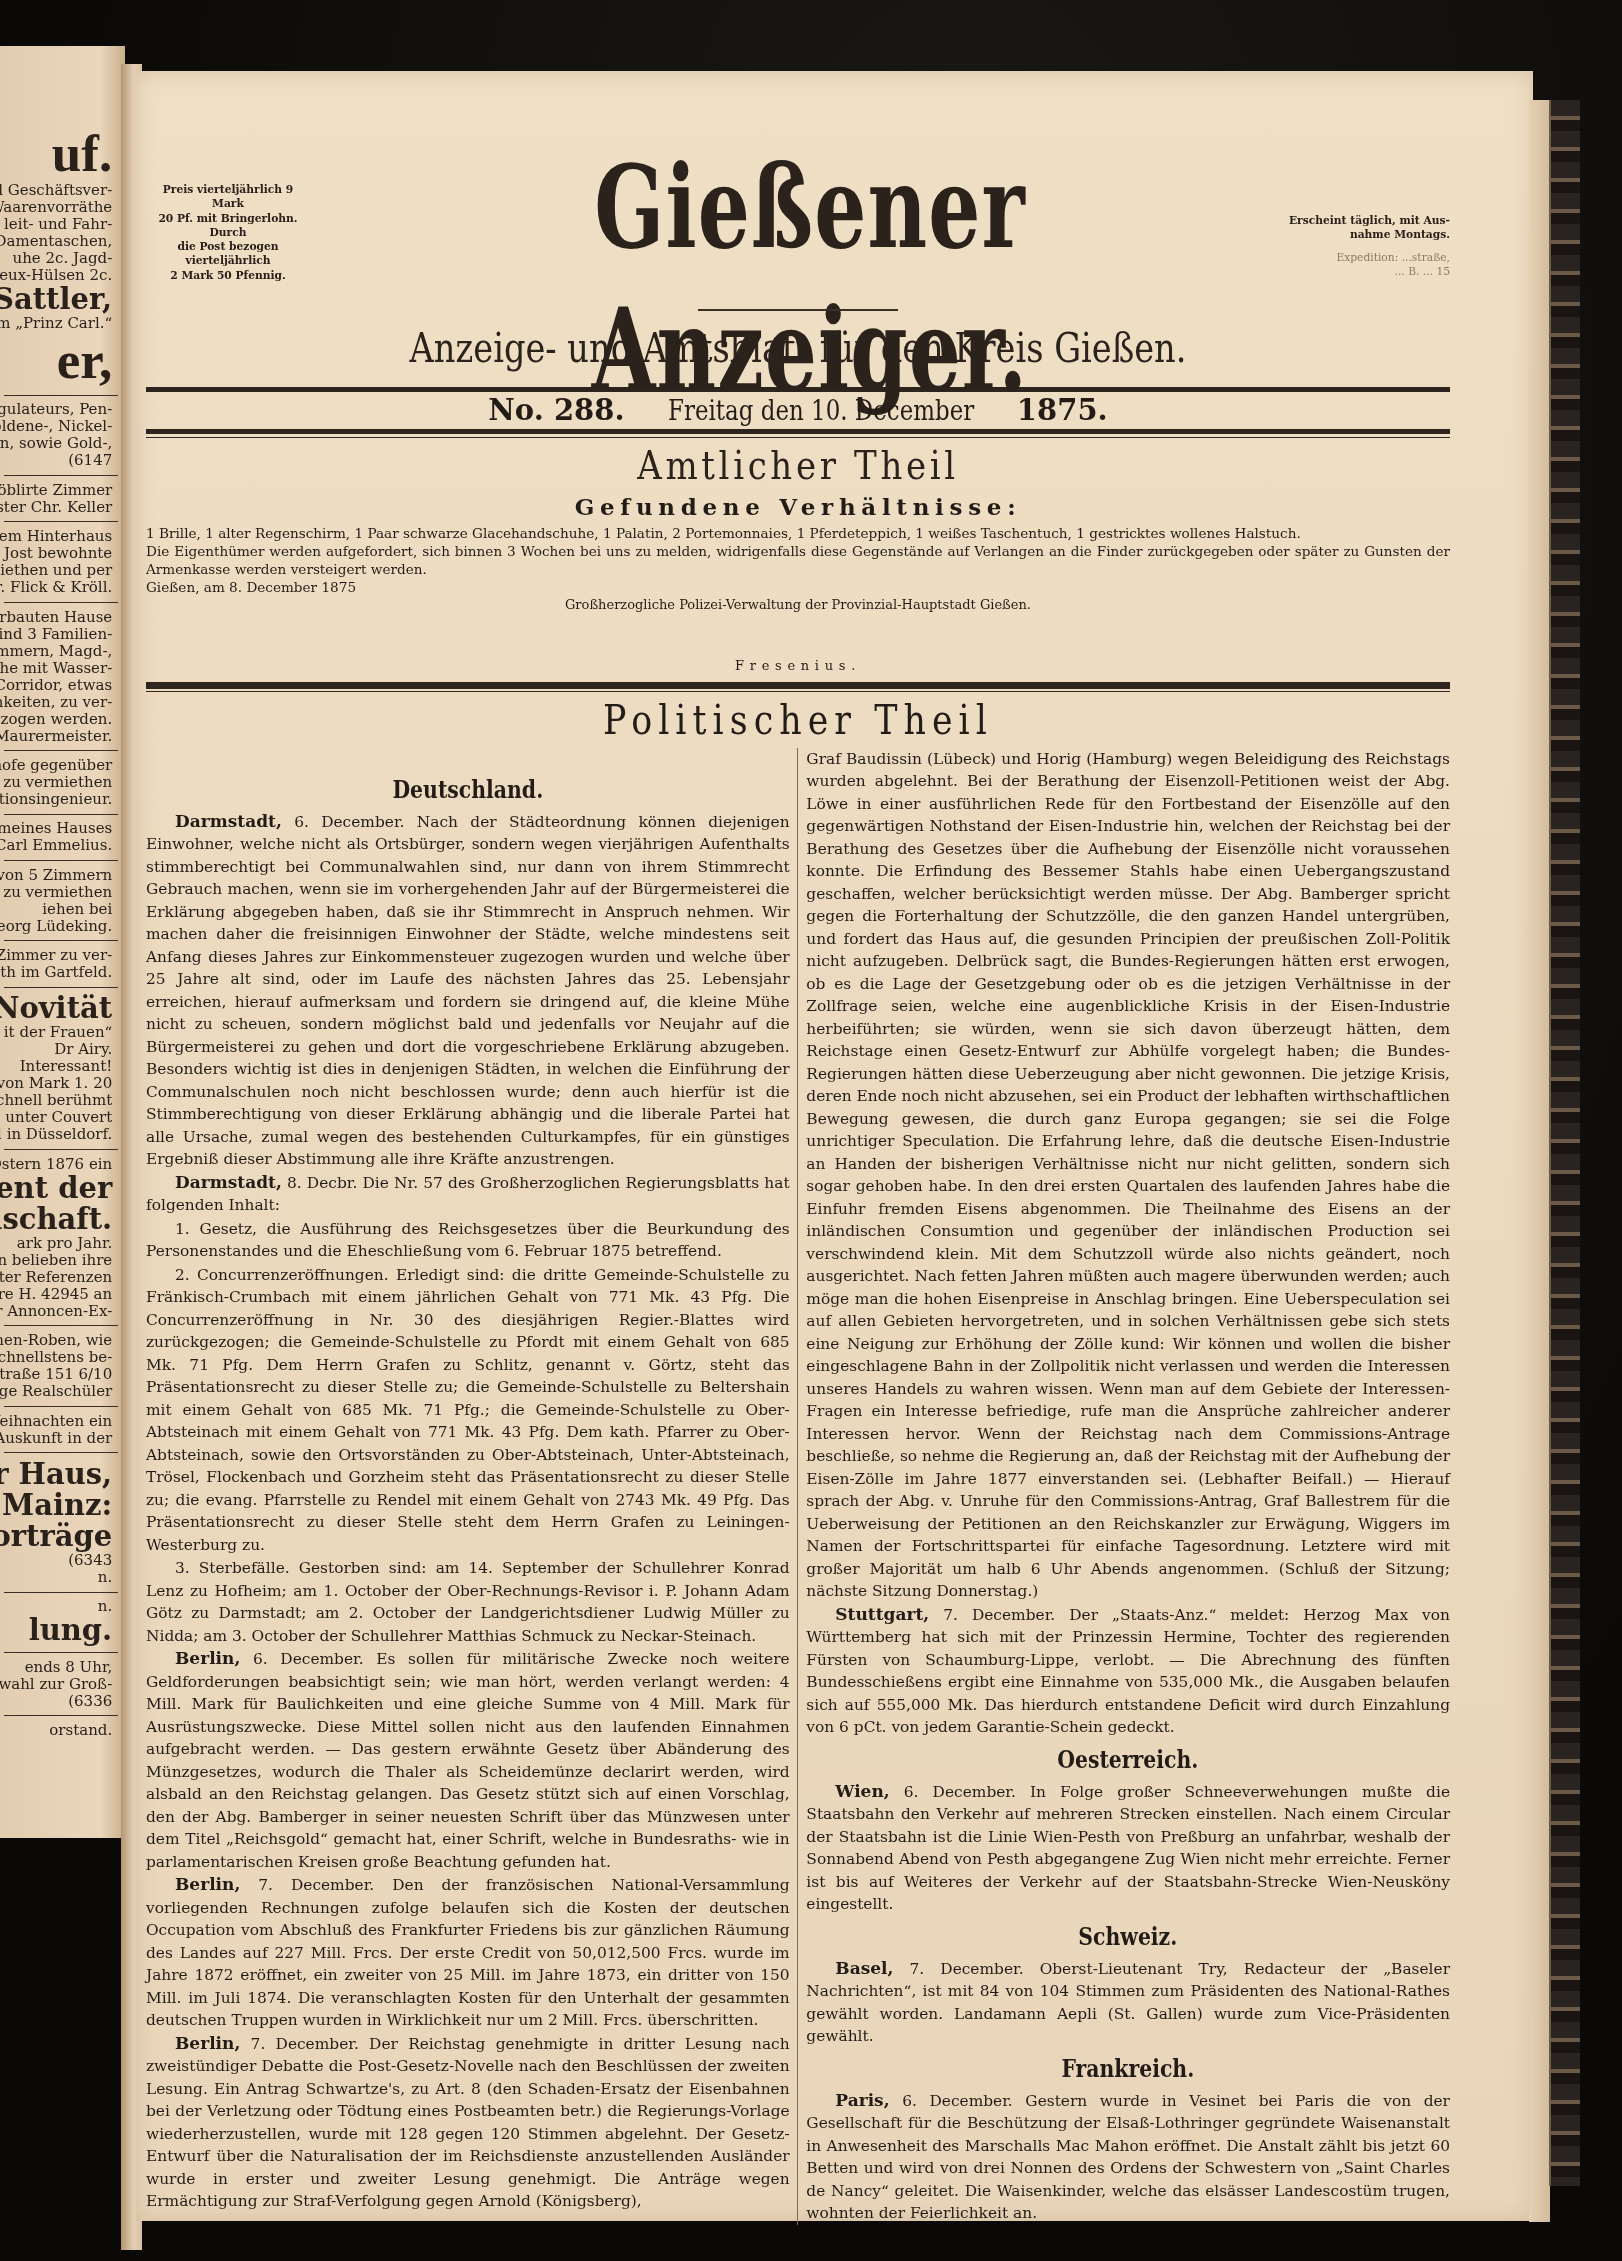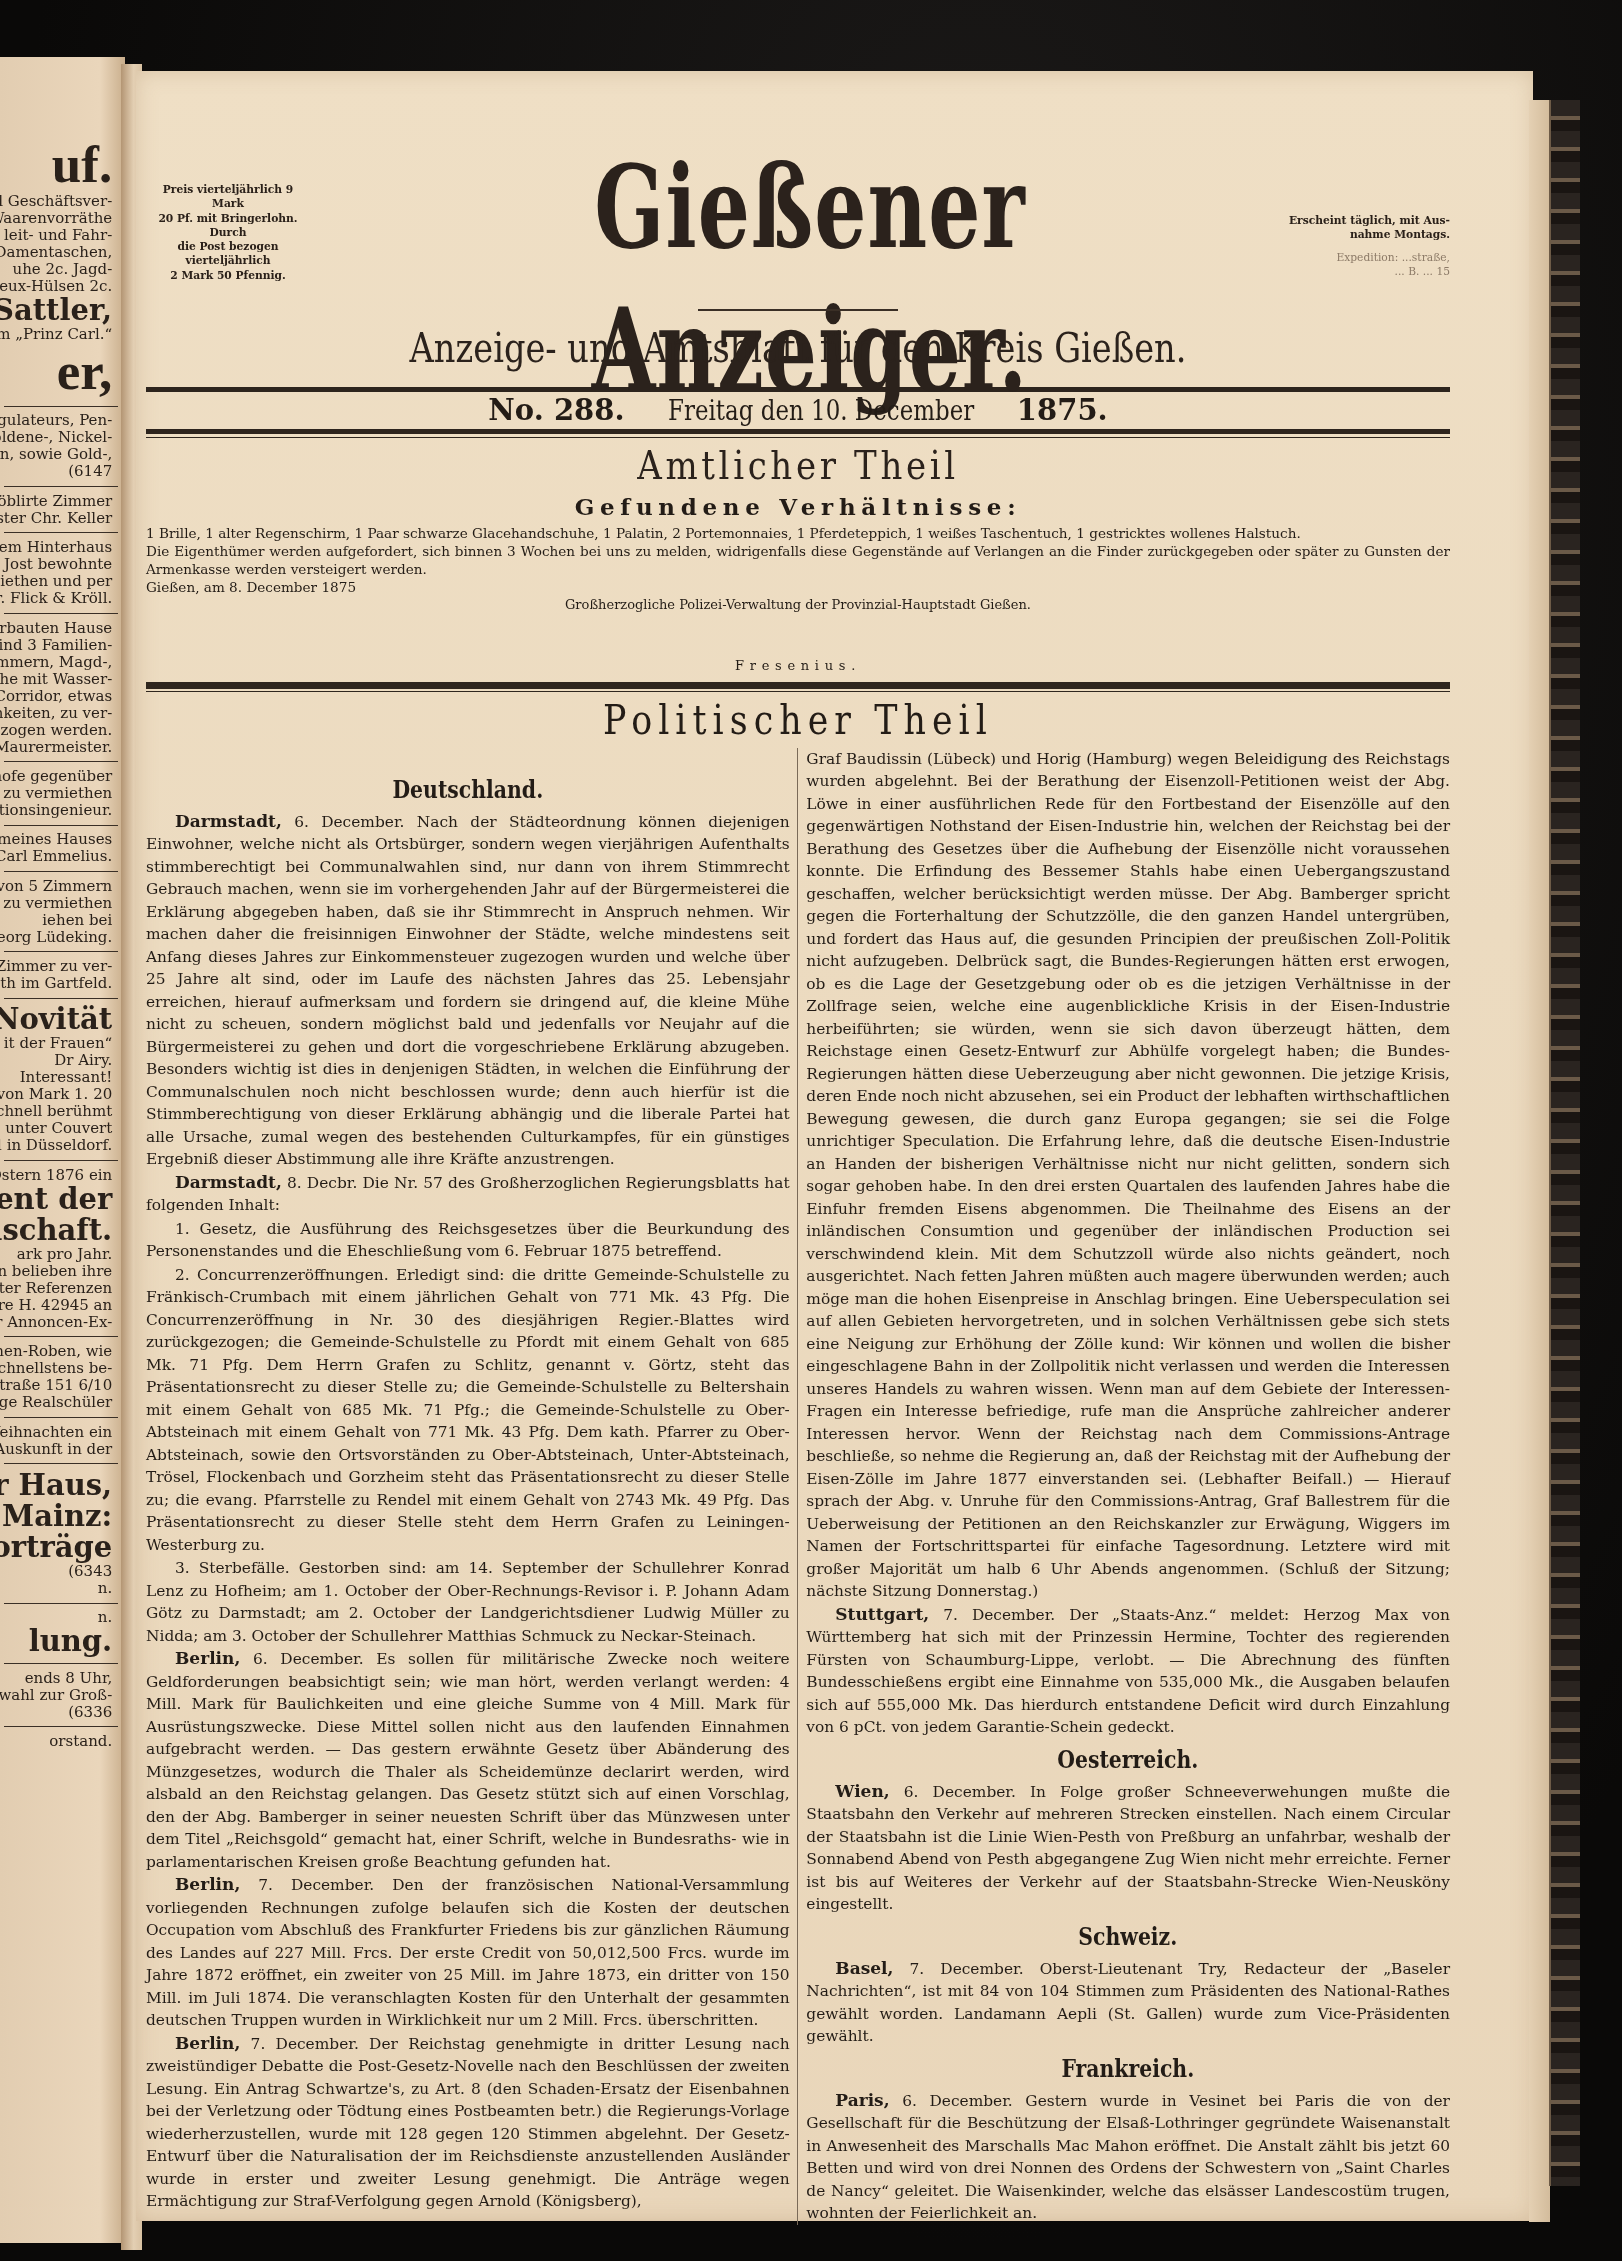--- a/index.html
+++ b/index.html
@@ -9,21 +9,21 @@
     font-family: "DejaVu Serif", serif;
     color: #231c16;
   }
   
   .table-bg {
     position: absolute; inset: 0;
     background: radial-gradient(ellipse at 60% 20%, #1c1a19 0%, #0a0908 70%);
   }
   
   .left-page {
-    position: absolute; left: 0; top: 57px; width: 125px; height: 2186px;
+    position: absolute; left: 0; top: 46px; width: 125px; height: 1792px;
     background: linear-gradient(90deg, #e2cdb1 0%, #ead6bb 80%, #c9ae8c 100%);
     overflow: hidden;
   }
   .left-page .lp-inner { position: absolute; right: 7.1px; top: 0; width: 714px; text-align: right; }
   .lp-block { font-family: "DejaVu Serif", serif; font-size: 15px; line-height: 17px; color: #2a211a; padding-right: 5.7px; white-space: nowrap; }
   .lp-big { font-size: 53px; line-height: 57px; font-weight: bold; font-family: "Liberation Serif", serif; }
   .lp-med { font-size: 29px; line-height: 31px; font-weight: bold; }
   .lp-rule { border-top: 1.4px solid #3a2f26; margin: 5.7px 0 5.7px 0; width: 114px; margin-left: auto; }
   .gutter {
     position: absolute; left: 121px; top: 64px; width: 21.4px; height: 2186px;

